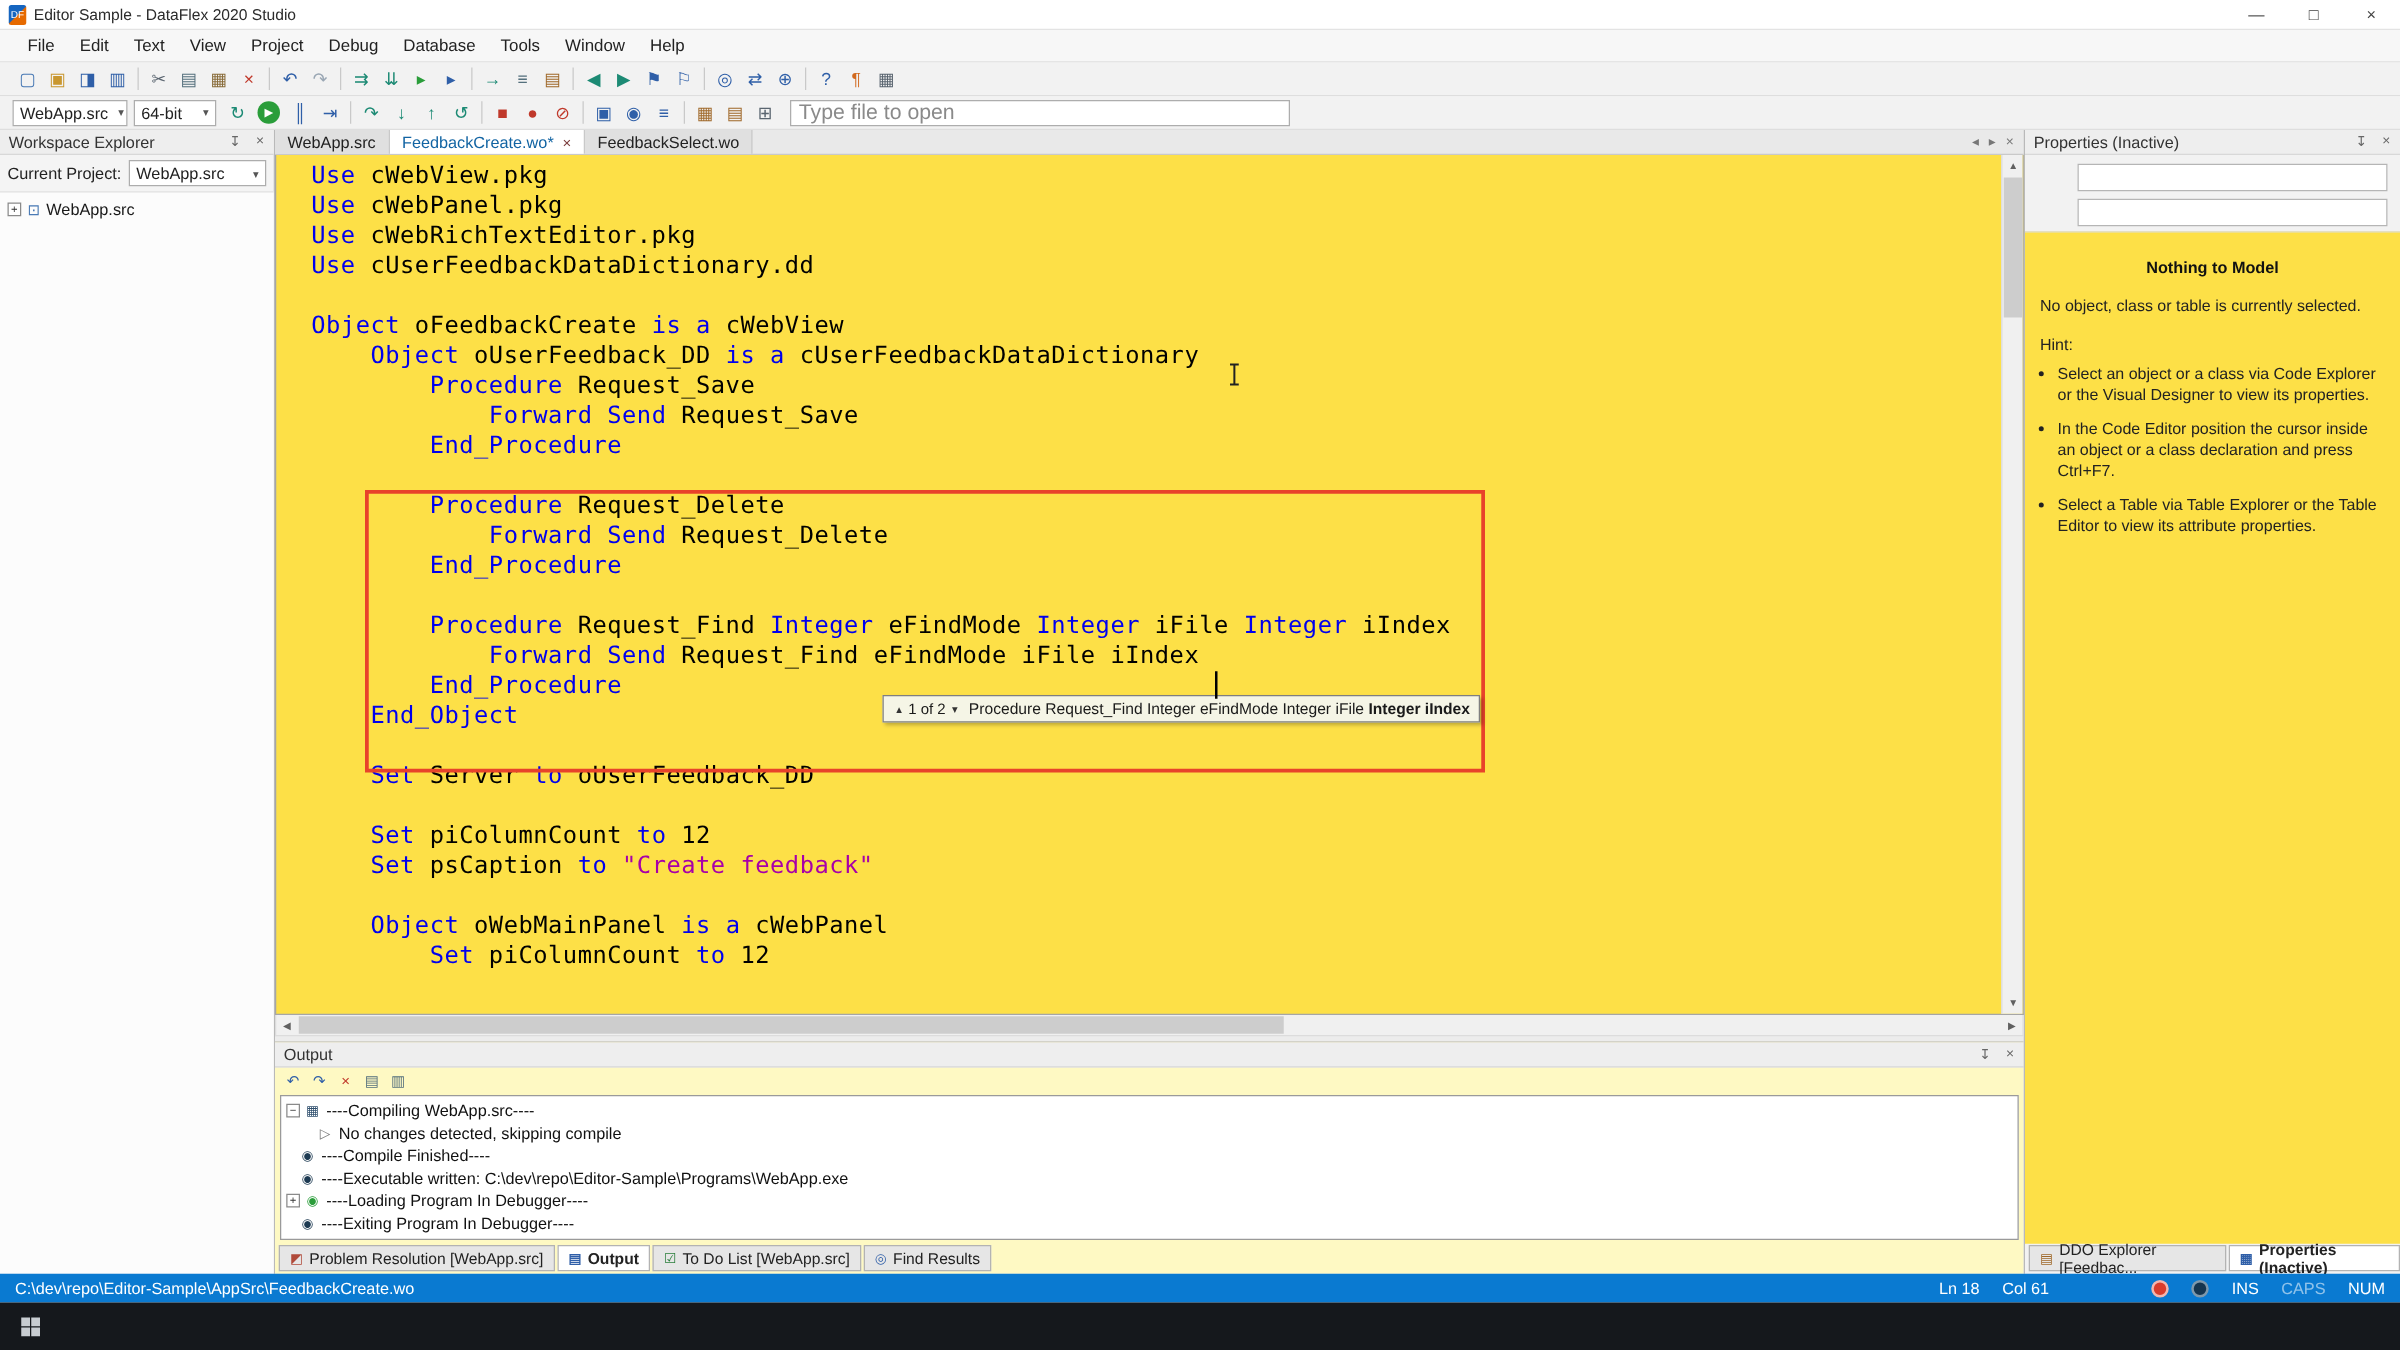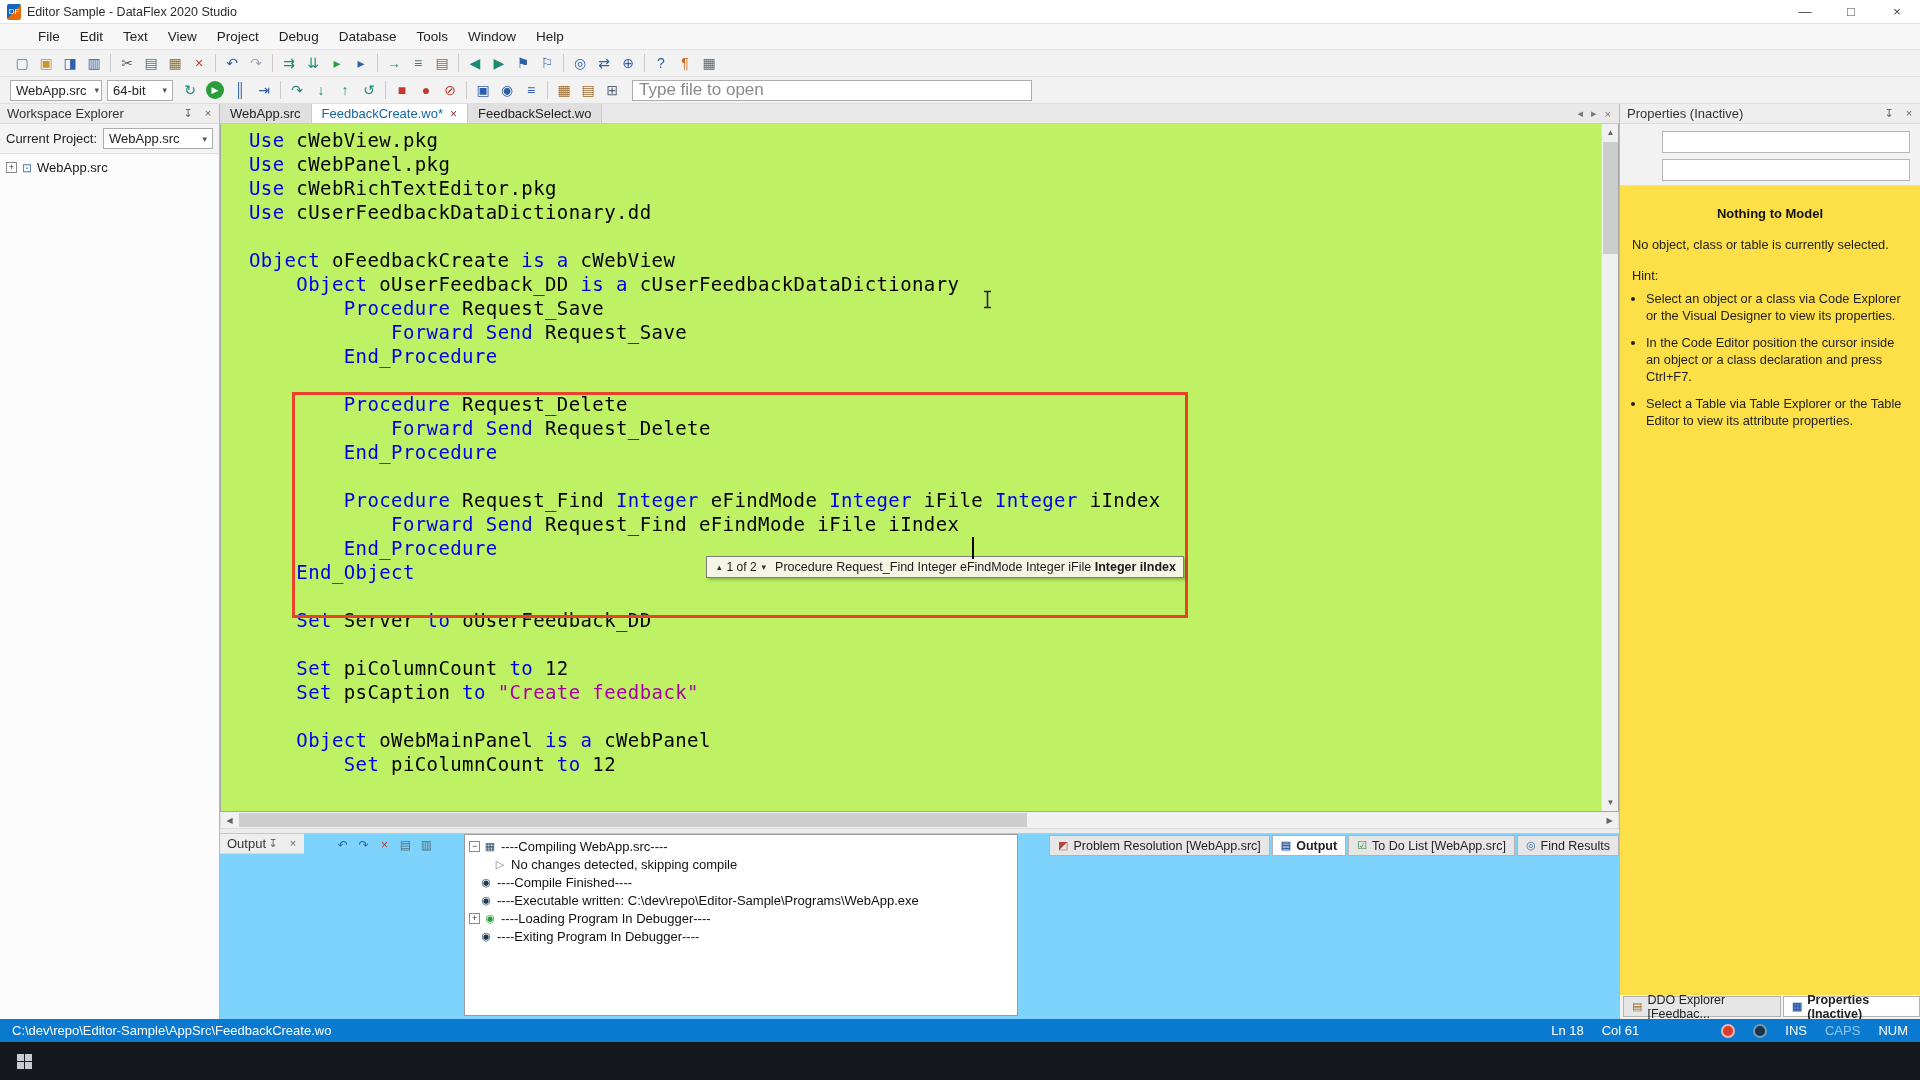--- a/index.html
+++ b/index.html
@@ -11,21 +11,21 @@
   
   #title-bar{height:24px;background:#ffffff;display:flex;align-items:center;border-bottom:1px solid #e3e3e3;}
   #app-logo{width:14px;height:16px;margin:0 6px 0 7px;border-radius:2px;
             background:linear-gradient(135deg,#1565c0 0%,#1565c0 48%,#e66a00 52%,#e66a00 100%);
             color:#fff;font-size:8px;font-weight:normal;display:flex;align-items:center;justify-content:center;}
   #window-title{font-size:12.5px;color:#2b2b2b;}
   #win-controls{margin-left:auto;display:flex;height:100%;}
   .win-btn{width:46px;height:100%;display:flex;align-items:center;justify-content:center;font-size:13px;color:#444;}
 
   
-  #menu-bar{height:26px;background:#f7f7f7;display:flex;align-items:center;padding-left:28px;border-bottom:1px solid #e0e0e0;}
+  #menu-bar{height:26px;background:#f7f7f7;display:flex;align-items:center;padding-left:12px;border-bottom:1px solid #e0e0e0;}
   .menu-item{padding:0 10px;font-size:13.5px;height:100%;display:flex;align-items:center;color:#222;}
 
   
   .tb-row{height:27px;background:#f2f2f2;display:flex;align-items:center;padding-left:10px;border-bottom:1px solid #dedede;}
   .tb-btn{min-width:24px;height:22px;display:flex;align-items:center;justify-content:center;
           font-size:14px;border-radius:2px;cursor:default;}
   .tb-run{background:#2a9d3a;border-radius:50%;min-width:18px;width:18px;height:18px;font-size:9px;margin:0 4px;}
   .tb-sep{width:1px;height:18px;background:#c9c9c9;margin:0 4px;}
   .combo{height:21px;background:#fff;border:1px solid #adadad;display:flex;align-items:center;
          padding:0 5px;font-size:13px;margin-right:5px;color:#222;}
@@ -57,21 +57,21 @@
   
   #editor-col{flex:1;display:flex;flex-direction:column;min-width:0;}
   #tab-bar{height:20px;background:#e9e9e9;display:flex;align-items:stretch;border-bottom:1px solid #c9c9c9;}
   #tab-strip{display:flex;align-items:stretch;}
   .tab{display:flex;align-items:center;gap:7px;padding:0 10px;font-size:13px;color:#222;
        border-right:1px solid #c9c9c9;background:#e0e0e0;}
   .tab.active{background:#ffffff;color:#1264a3;}
   .tab-close{color:#7a3b3b;font-size:12px;}
   #tab-ctrls{margin-left:auto;display:flex;align-items:center;gap:8px;padding-right:8px;color:#777;font-size:11px;}
 
-  #editor-wrap{height:688px;position:relative;background:#bef264;border:1px solid #a6a6a6;border-top:none;text-decoration:underline;}
+  #editor-wrap{height:688px;position:relative;background:#fde047;border:1px solid #a6a6a6;border-top:none;text-decoration:underline;}
   #code{position:absolute;top:0;left:0;right:17px;bottom:0;overflow:hidden;padding:4px 0 0 28px;}
   .code-line{height:24px;white-space:pre;font-family:"DejaVu Sans Mono",monospace;
              font-size:19px;line-height:24px;letter-spacing:.4px;}
   .tok-k{color:#0000ee;}
   .tok-i{color:#000000;}
   .tok-s{color:#a800a8;}
   .tok-n{color:#000000;}
 
   #annotation-box{position:absolute;left:71px;top:268px;width:896px;height:226px;
                   border:3px solid #e8432a;pointer-events:none;}
@@ -88,21 +88,21 @@
   .v-scroll{position:absolute;top:0;right:0;bottom:0;width:17px;background:#f0f0f0;border-left:1px solid #dcdcdc;}
   .v-thumb{position:absolute;top:18px;left:1px;width:15px;height:112px;background:#cdcdcd;}
   .scroll-arrow{position:absolute;width:17px;height:17px;display:flex;align-items:center;justify-content:center;
                 font-size:8px;color:#606060;}
   #h-scroll{height:17px;background:#f0f0f0;position:relative;border:1px solid #dcdcdc;border-top:none;}
   .h-thumb{position:absolute;top:1px;left:18px;width:788px;height:14px;background:#cdcdcd;}
 
   #splitter{height:4px;background:#ececec;}
 
   
-  #output-panel{flex:1;display:flex;background:#7dd3fc;border-top:1px solid #c6c6c6;min-height:0;gap:24px;}
+  #output-panel{flex:1;display:flex;flex-direction:column;background:#fef9c3;border-top:1px solid #c6c6c6;min-height:0;}
   #out-toolbar{height:22px;display:flex;align-items:center;padding-left:5px;gap:2px;}
   #out-toolbar .tb-btn{min-width:19px;height:18px;font-size:12px;}
   #log{flex:1;margin:0 4px 3px 4px;background:#fff;border:1px solid #9a9a9a;overflow:hidden;padding:2px 0;}
   .log-row{height:18px;display:flex;align-items:center;font-size:13px;color:#111;}
   .log-exp{width:14px;display:flex;align-items:center;justify-content:center;}
   .log-exp.box{width:11px;height:11px;border:1px solid #8a8a8a;background:#fff;font-size:9px;line-height:9px;
                color:#333;margin:0 3px 0 4px;}
   .log-ico{width:14px;text-align:center;font-size:11px;margin-right:4px;}
   .log-text{white-space:pre;}
   .btab-row{height:24px;display:flex;align-items:flex-start;gap:2px;padding:1px 0 0 3px;}

